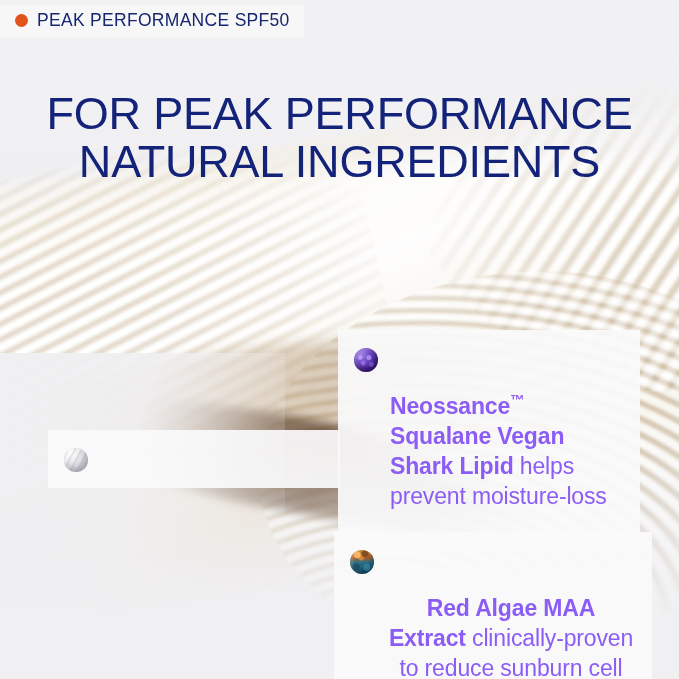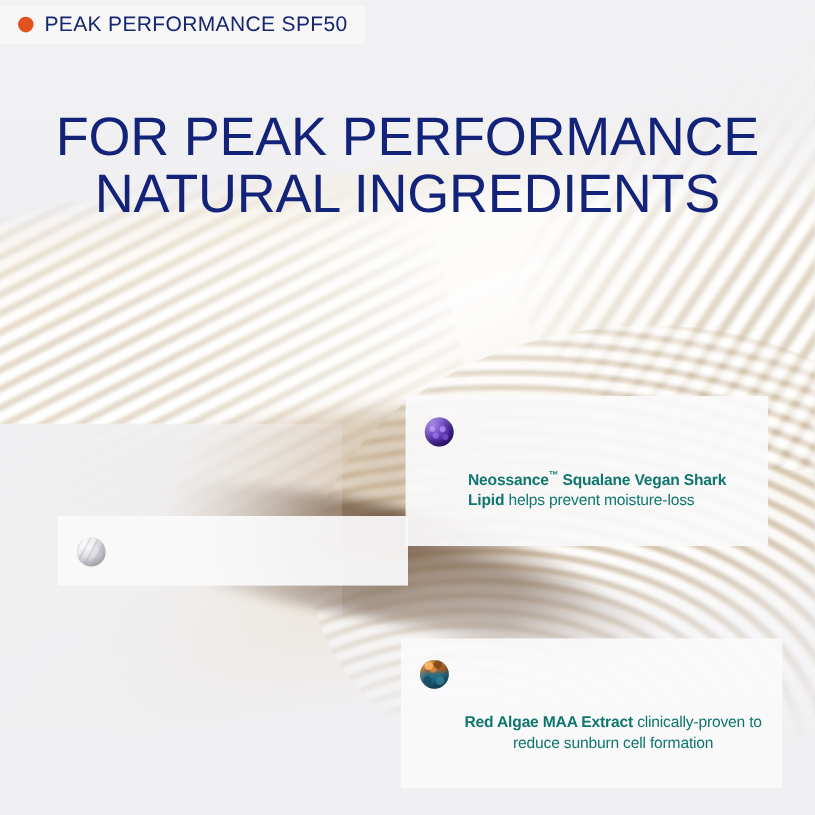--- a/index.html
+++ b/index.html
@@ -265,22 +265,22 @@
   .card {
     position: absolute;
     background: rgba(250,250,251,0.93);
     display: flex;
     align-items: flex-start;
     gap: 12px;
     padding: 14px 16px 16px 16px;
     box-sizing: border-box;
   }
   .card-text {
-    color: #0f766e;
-    font-size: 13px;
+    color: #8b5cf6;
+    font-size: 23px;
     line-height: 1.30;
     font-weight: 400;
     letter-spacing: -0.15px;
     margin-top: 48px;
   }
   .card-text .strong { font-weight: 700; }
   .card-text .sup {
     font-size: 0.62em;
     vertical-align: super;
     line-height: 0;

